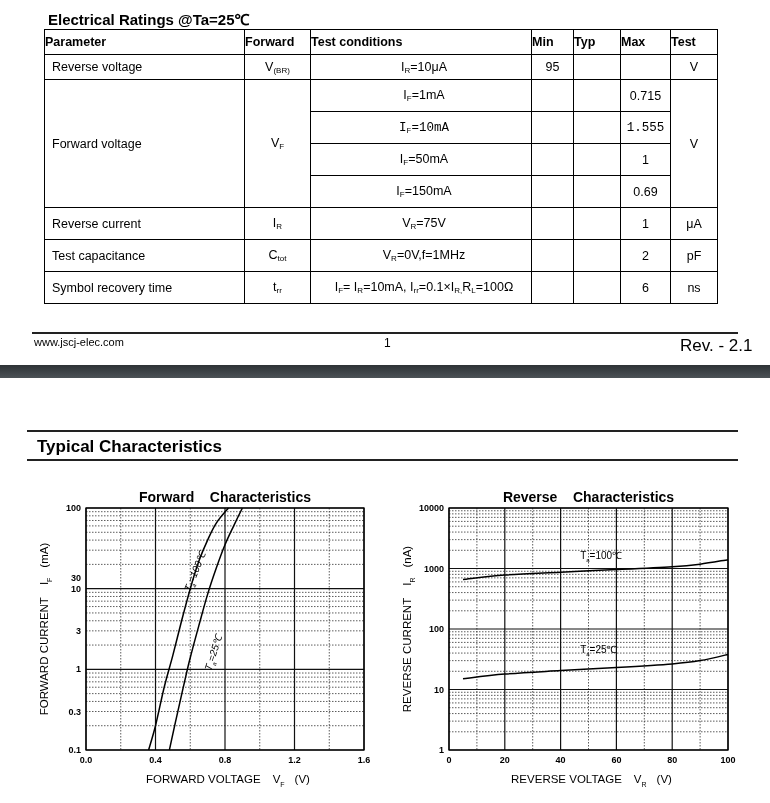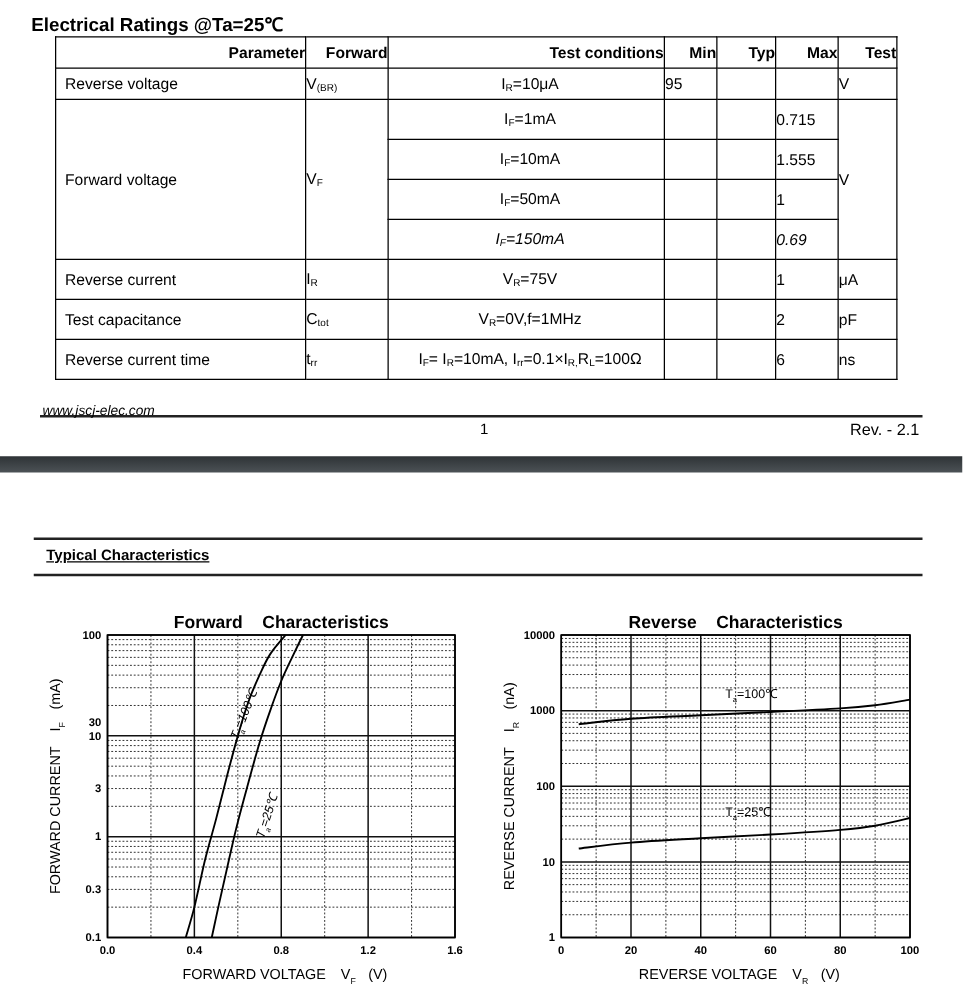--- a/index.html
+++ b/index.html
@@ -1,35 +1,35 @@
 <!DOCTYPE html>
 <html><head>
 <meta charset="utf-8">
 <style>
   html, body { margin:0; padding:0; background:#fff; }
   body { width:770px; height:803px; position:relative; overflow:hidden;
          font-family:"Liberation Sans", sans-serif; color:#000; }
   .abs { position:absolute; }
-  #sec-title { left:25px; top:9px; font-size:15px; font-weight:bold; }
+  #sec-title { left:48px; top:9px; font-size:15px; font-weight:bold; }
   table.ratings { position:absolute; left:44px; top:29px; border-collapse:collapse;
                   font-size:12.5px; }
   table.ratings td, table.ratings th { border:1.3px solid #000; padding:0; height:24px; }
-  table.ratings th { font-weight:bold; text-align:right; font-size:12.5px; }
+  table.ratings th { font-weight:bold; text-align:left; font-size:12.5px; }
   td.param { text-align:left; padding-left:7px !important; }
   td.cond { text-align:center; padding-left:6px !important; }
-  td.c { text-align:left; }
+  td.c { text-align:center; }
   sub { font-size:8px; vertical-align:-2px; }
   #footer-line { left:32px; top:332px; width:706px; height:2px; background:#222; }
-  #footer-url { left:34px; top:323px; font-size:11px;font-style:italic; }
+  #footer-url { left:34px; top:336px; font-size:11px; }
   #footer-page { left:384px; top:336px; font-size:12px; }
-  #footer-rev { left:680px; top:336px; font-size:13px; }
+  #footer-rev { left:680px; top:336px; font-size:17px; }
   #page-sep { left:0; top:365px; width:770px; height:13px;
               background:linear-gradient(#2e3336,#4c5256); }
   #tc-line1 { left:27px; top:430px; width:711px; height:2px; background:#222; }
-  #tc-title { left:37px; top:437px; font-size:12px; font-weight:bold;text-decoration:underline; }
+  #tc-title { left:37px; top:437px; font-size:17px; font-weight:bold; }
   #tc-line2 { left:27px; top:459px; width:711px; height:2px; background:#222; }
   svg text { font-family:"Liberation Sans", sans-serif; }
 </style>
 </head>
 <body>
 
 <div id="sec-title" class="abs">Electrical Ratings @Ta=25℃</div>
 
 <table class="ratings">
   <colgroup>
@@ -64,33 +64,33 @@
       </tr>
       <tr style="height: 32px;">
         <td class="param" rowspan="4">Forward voltage</td>
         <td class="c" rowspan="4"><span>V</span><sub>F</sub></td>
         <td class="cond"><span>I</span><sub>F</sub><span>=1mA</span></td>
         <td class="c"></td>
         <td class="c"></td>
         <td class="c">0.715</td>
         <td class="c" rowspan="4">V</td>
       </tr>
-      <tr style="height: 32px;">
+      <tr style="height: 32px; font-family: Liberation Mono, monospace;">
         <td class="cond"><span>I</span><sub>F</sub><span>=10mA</span></td>
         <td class="c"></td>
         <td class="c"></td>
         <td class="c">1.555</td>
       </tr>
       <tr style="height: 32px;">
         <td class="cond"><span>I</span><sub>F</sub><span>=50mA</span></td>
         <td class="c"></td>
         <td class="c"></td>
         <td class="c">1</td>
       </tr>
-      <tr style="height: 32px; font-style: italic;">
+      <tr style="height: 32px;">
         <td class="cond"><span>I</span><sub>F</sub><span>=150mA</span></td>
         <td class="c"></td>
         <td class="c"></td>
         <td class="c">0.69</td>
       </tr>
       <tr style="height: 32px;">
         <td class="param" rowspan="1">Reverse current</td>
         <td class="c" rowspan="1"><span>I</span><sub>R</sub></td>
         <td class="cond"><span>V</span><sub>R</sub><span>=75V</span></td>
         <td class="c"></td>
@@ -101,21 +101,21 @@
       <tr style="height: 32px;">
         <td class="param" rowspan="1">Test capacitance</td>
         <td class="c" rowspan="1"><span>C</span><sub>tot</sub></td>
         <td class="cond"><span>V</span><sub>R</sub><span>=0V,f=1MHz</span></td>
         <td class="c"></td>
         <td class="c"></td>
         <td class="c">2</td>
         <td class="c" rowspan="1">pF</td>
       </tr>
       <tr style="height: 32px;">
-        <td class="param" rowspan="1">Reverse current time</td>
+        <td class="param" rowspan="1">Symbol recovery time</td>
         <td class="c" rowspan="1"><span>t</span><sub>rr</sub></td>
         <td class="cond">I<sub>F</sub>= I<sub>R</sub>=10mA, I<sub>rr</sub>=0.1×I<sub>R,</sub>R<sub>L</sub>=100Ω</td>
         <td class="c"></td>
         <td class="c"></td>
         <td class="c">6</td>
         <td class="c" rowspan="1">ns</td>
       </tr>
     </tbody>
 </table>
 

